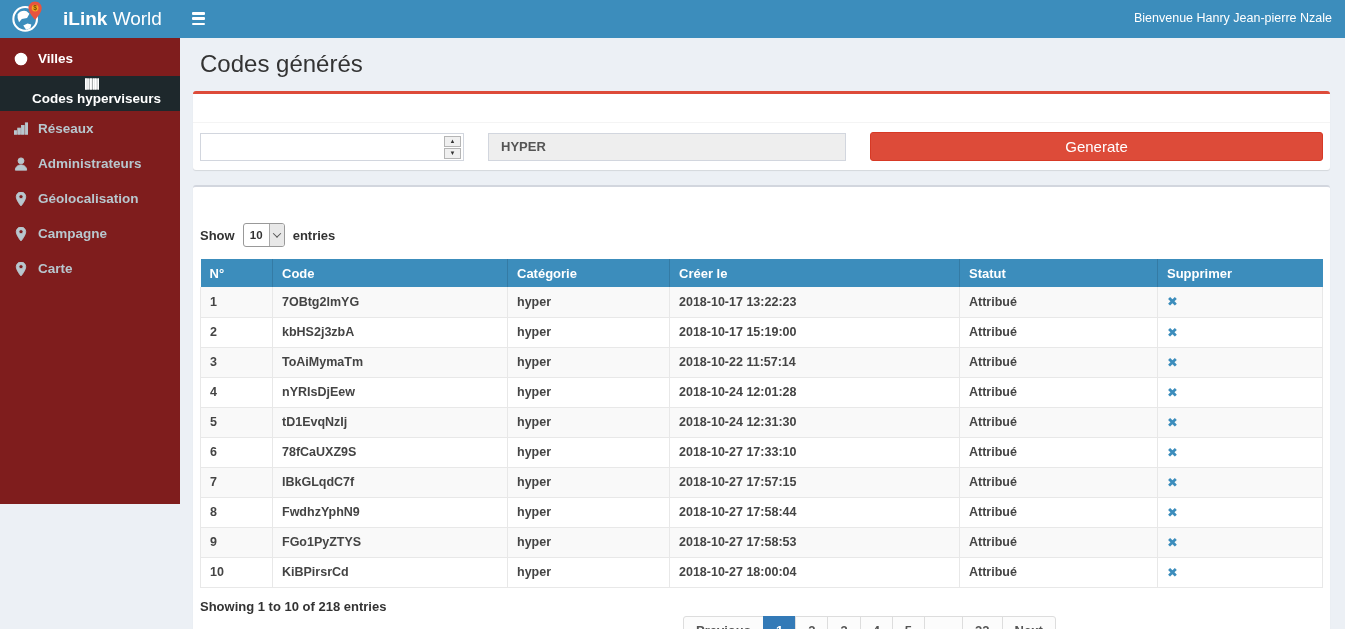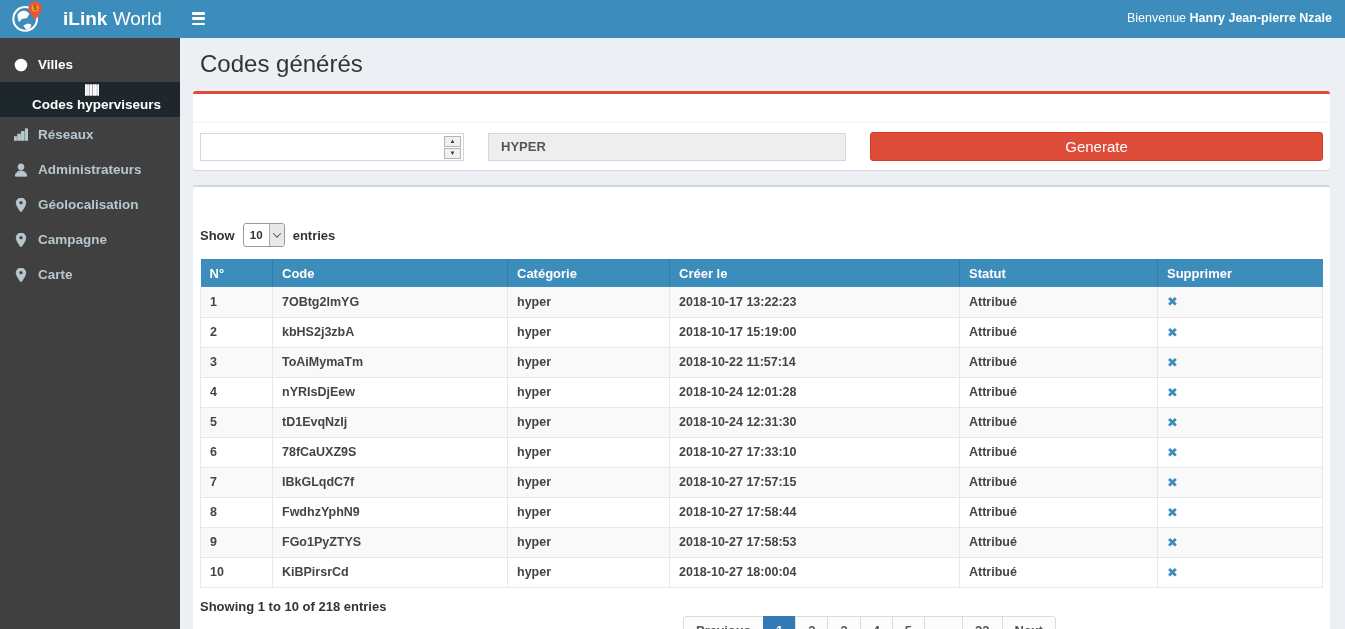--- a/index.html
+++ b/index.html
@@ -1,37 +1,37 @@
 <!DOCTYPE html>
 <html><head>
 <meta charset="utf-8">
 <style>
   * { box-sizing: border-box; margin: 0; padding: 0; }
   html, body { width: 1345px; height: 629px; overflow: hidden; }
   body { font-family: "Liberation Sans", "DejaVu Sans", sans-serif; background: #ecf0f5; position: relative; }
 
   
-  .sidebar { position: absolute; left: 0; top: 0; width: 180px; height: 629px; background: #404040; z-index: 5; }
+  .sidebar { position: absolute; left: 0; top: 0; width: 180px; height: 504px; background: #7f1d1d; z-index: 5; }
   .logo { height: 38px; background: #3c8dbc; display: flex; align-items: center; padding-left: 11px; }
   .logo-title { color: #fff; font-size: 19px; margin-left: 18px; white-space: nowrap; }
   .logo-title b { font-weight: 700; }
   .logo-title span.light { font-weight: 400; }
-  .menu { padding-top: 9px; }
+  .menu { padding-top: 3px; }
   .menu-item { height: 35px; display: flex; align-items: center; padding-left: 13px; color: #b8c7ce; font-size: 13.5px; font-weight: 700; cursor: pointer; }
   .menu-item.bright { color: #fff; }
   .menu-item.active { background: #1e282c; flex-direction: column; }
   .mi-icon { width: 15px; height: 15px; margin-right: 10px; display: inline-flex; align-items: center; justify-content: center; flex: none; }
   .mi-icon svg { width: 14px; height: 14px; fill: currentColor; stroke: currentColor; }
 
   
   .navbar { position: absolute; left: 180px; top: 0; right: 0; height: 38px; background: #3c8dbc; z-index: 4; }
   .hamburger { position: absolute; left: 12px; top: 12px; width: 13px; height: 13px; display: flex; flex-direction: column; justify-content: space-between; cursor: pointer; }
   .hamburger i { display: block; height: 2.5px; background: #fff; border-radius: 1px; }
   .welcome { position: absolute; right: 13px; top: 11px; color: #fff; font-size: 12.5px; }
-  .welcome b { font-weight: 700; }
+  .welcome b { font-weight: 400; }
 
   
   .content { position: absolute; left: 180px; top: 38px; width: 1165px; }
   .page-title { font-size: 24px; font-weight: 400; color: #333; padding: 12px 20px 13px; border-radius: 13px; }
 
   .box { background: #fff; margin: 0 15px 3px 13px; border-radius: 3px; box-shadow: 0 1px 1px rgba(0,0,0,0.1); position: relative; }
   .box-danger { border-top: 3px solid #dd4b39; }
   .box1-header { height: 29px; border-bottom: 1px solid #f4f4f4; }
   .box1-body { padding: 9px 7px 9px 7px; display: flex; gap: 24px; align-items: center; }
 

